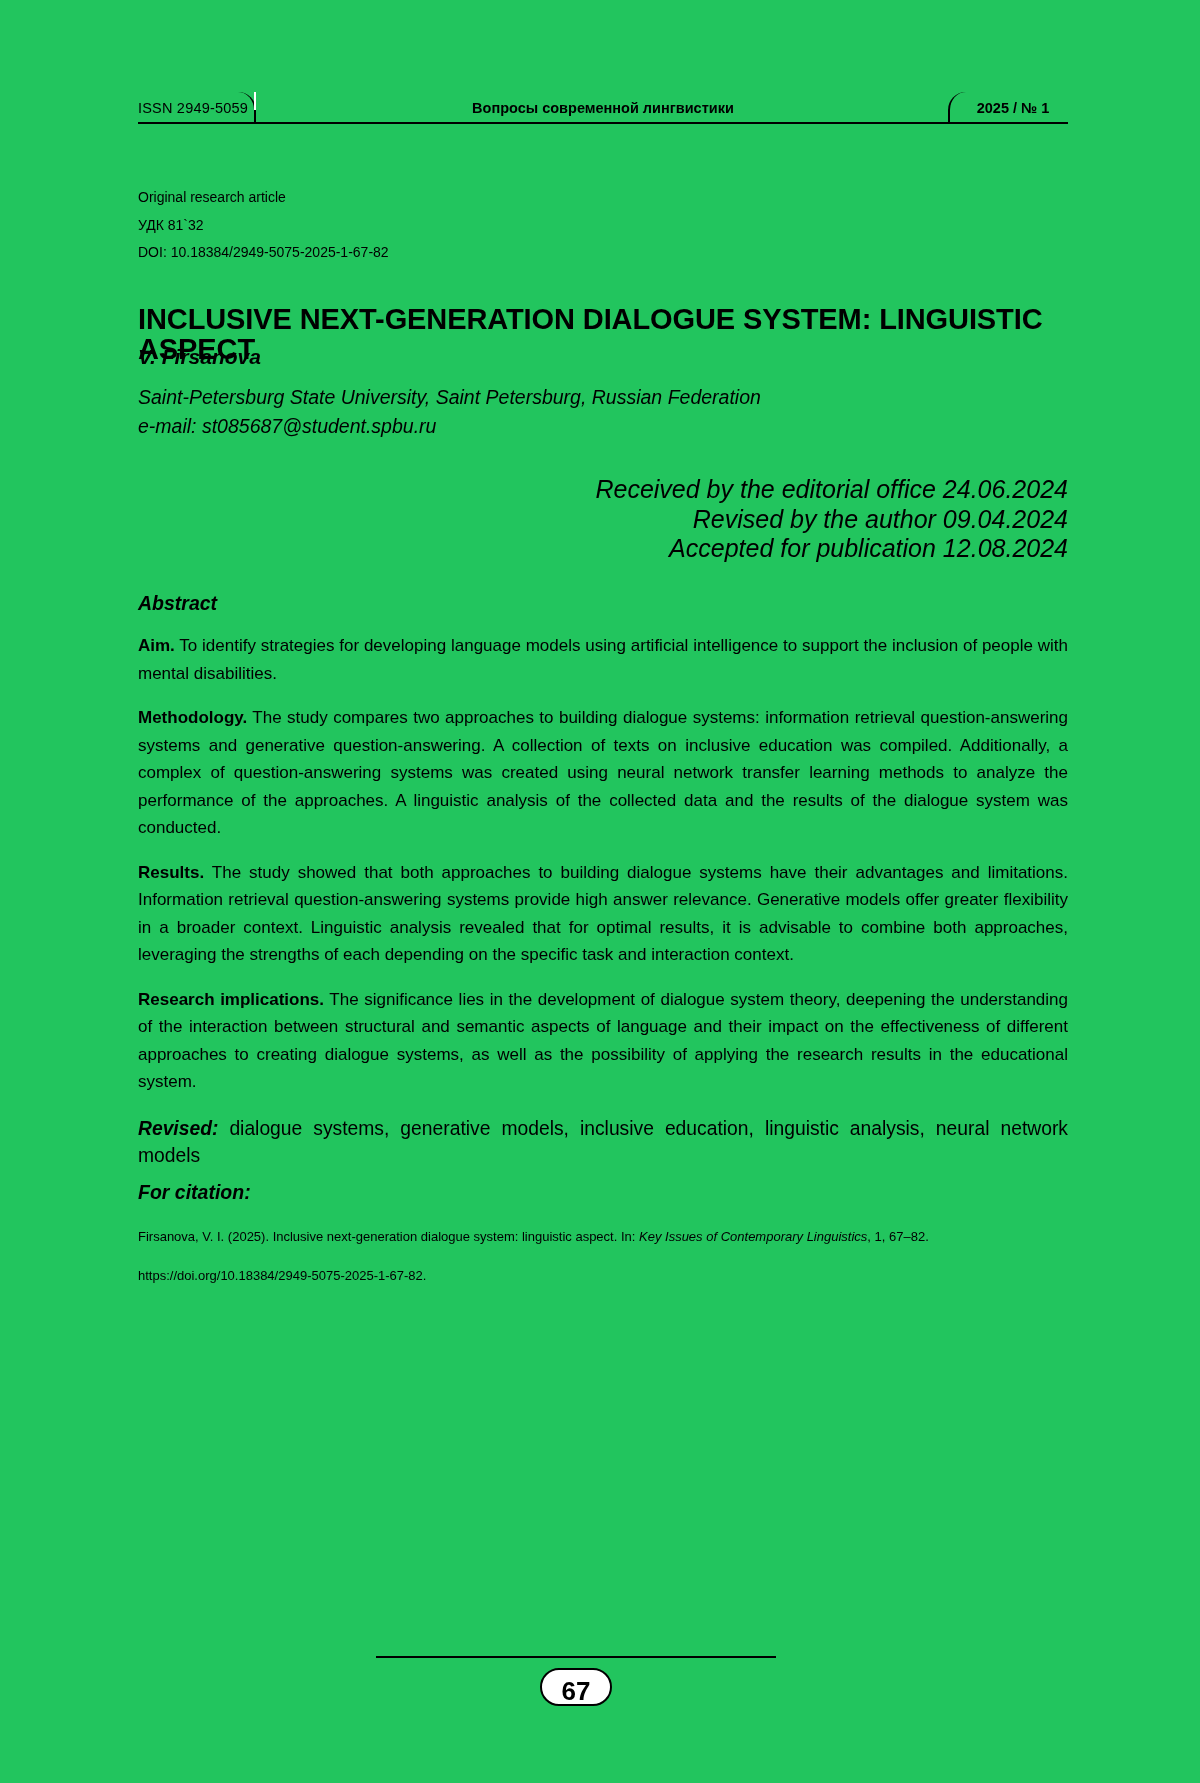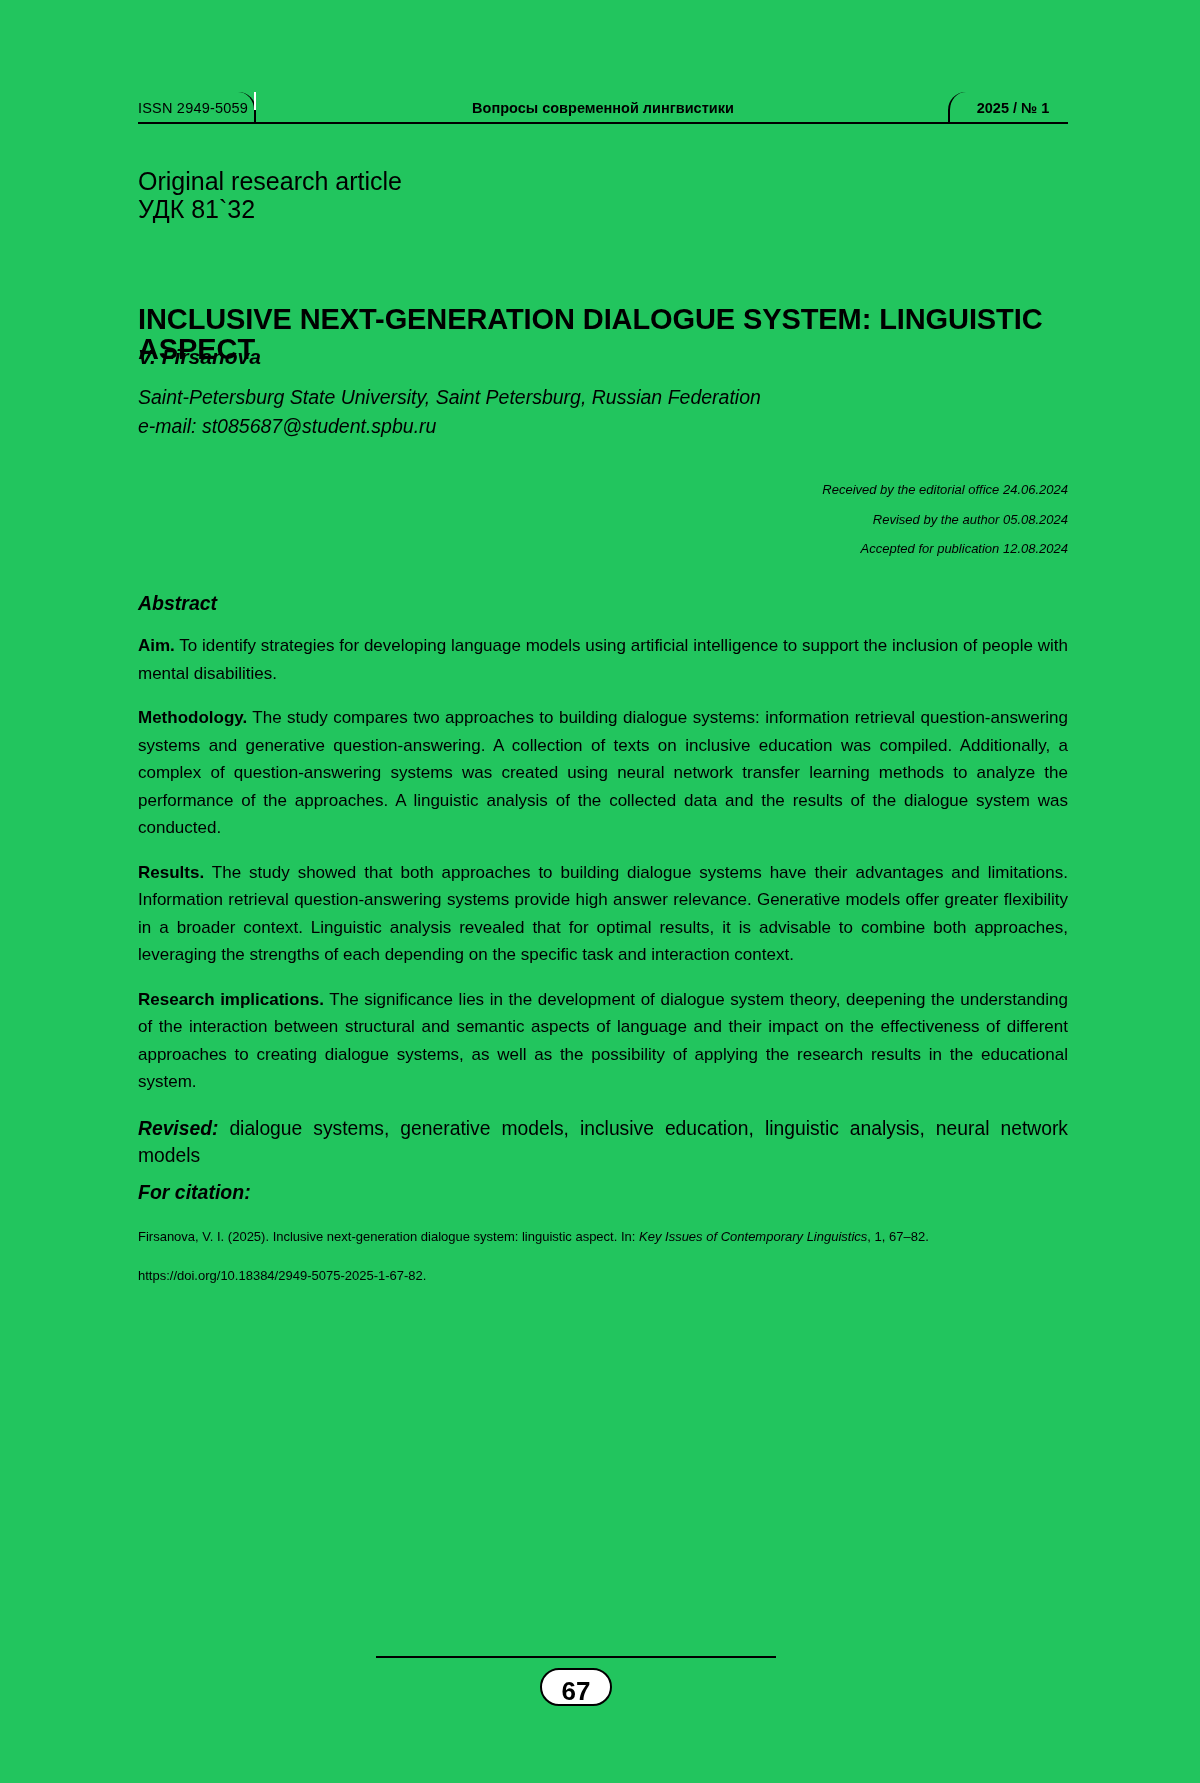--- a/index.html
+++ b/index.html
@@ -98,23 +98,23 @@
     text-align: center;
     font-size: 14.5px;
     font-weight: bold;
     white-space: nowrap;
   }
 
   
   .meta {
     position: absolute;
     left: 0;
-    top: 168px;
-    width: 930px;
-    font-size: 25px;
+    top: 184px;
+    width: 930px;
+    font-size: 14px;
     line-height: 27.5px;
   }
   .meta div { white-space: nowrap; }
 
   
   .title {
     position: absolute;
     left: 0;
     top: 285px;
     width: 930px;
@@ -145,21 +145,21 @@
   }
   .affiliation div { white-space: nowrap; }
 
   
   .dates {
     position: absolute;
     left: 0;
     top: 475px;
     width: 930px;
     text-align: right;
-    font-size: 13px;
+    font-size: 25px;
     font-style: italic;
     line-height: 29.5px;
   }
   .dates div { white-space: nowrap; }
 
   
   .abstract {
     position: absolute;
     left: 0;
     top: 592px;
@@ -252,33 +252,34 @@
       <div class="leftcap"></div>
       <div class="issn">ISSN 2949-5059</div>
       <div class="journal">Вопросы современной лингвистики</div>
       <div class="rightcap"></div>
       <div class="issue">2025 / № 1</div>
     </div>
 
     <div class="meta">
       <div>Original research article</div>
       <div>УДК 81`32</div>
+      <div>DOI: 10.18384/2949-5075-2025-1-67-82</div>
     </div>
 
     <h1 class="title">INCLUSIVE NEXT-GENERATION DIALOGUE SYSTEM: LINGUISTIC ASPECT</h1>
 
     <div class="author">V. Firsanova</div>
     <div class="affiliation">
       <div>Saint-Petersburg State University, Saint Petersburg, Russian Federation</div>
       <div>e-mail: st085687@student.spbu.ru</div>
     </div>
 
     <div class="dates">
       <div>Received by the editorial office 24.06.2024</div>
-      <div>Revised by the author 05.08.2024</div>
+      <div>Revised by the author 09.04.2024</div>
       <div>Accepted for publication 12.08.2024</div>
     </div>
 
     <div class="abstract">
       <div class="abstract-heading">Abstract</div>
 
       <p class="para"><span class="lead">Aim.</span><span> To identify strategies for developing language models using artificial intelligence to support the inclusion of people with mental disabilities.</span></p>
 
       <p class="para"><span class="lead">Methodology.</span><span> The study compares two approaches to building dialogue systems: information retrieval question-answering systems and generative question-answering. A collection of texts on inclusive education was compiled. Additionally, a complex of question-answering systems was created using neural network transfer learning methods to analyze the performance of the approaches. A linguistic analysis of the collected data and the results of the dialogue system was conducted.</span></p>
 

